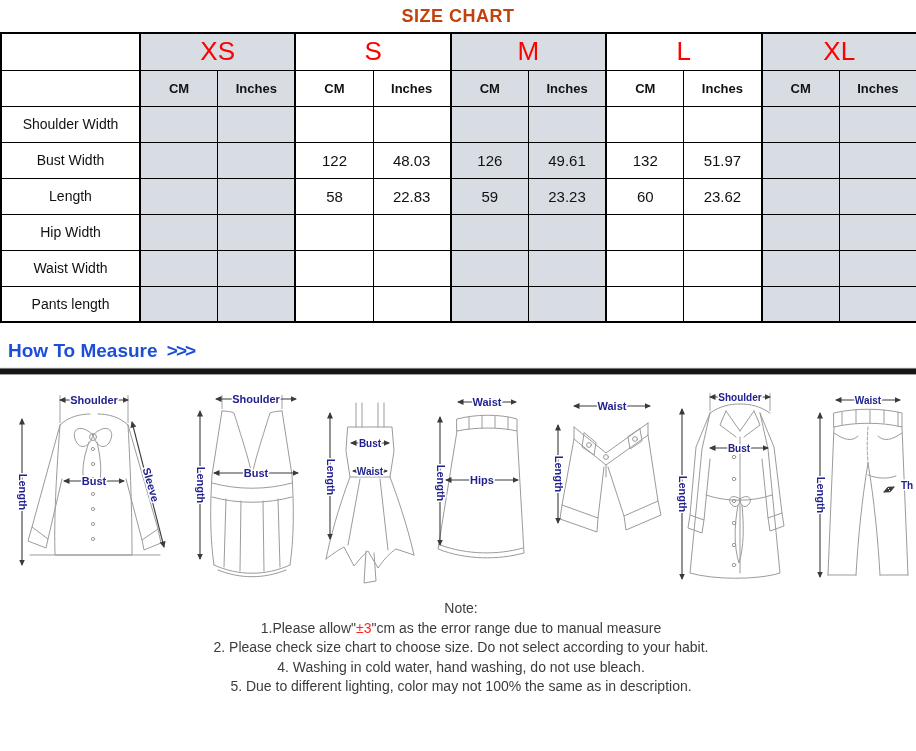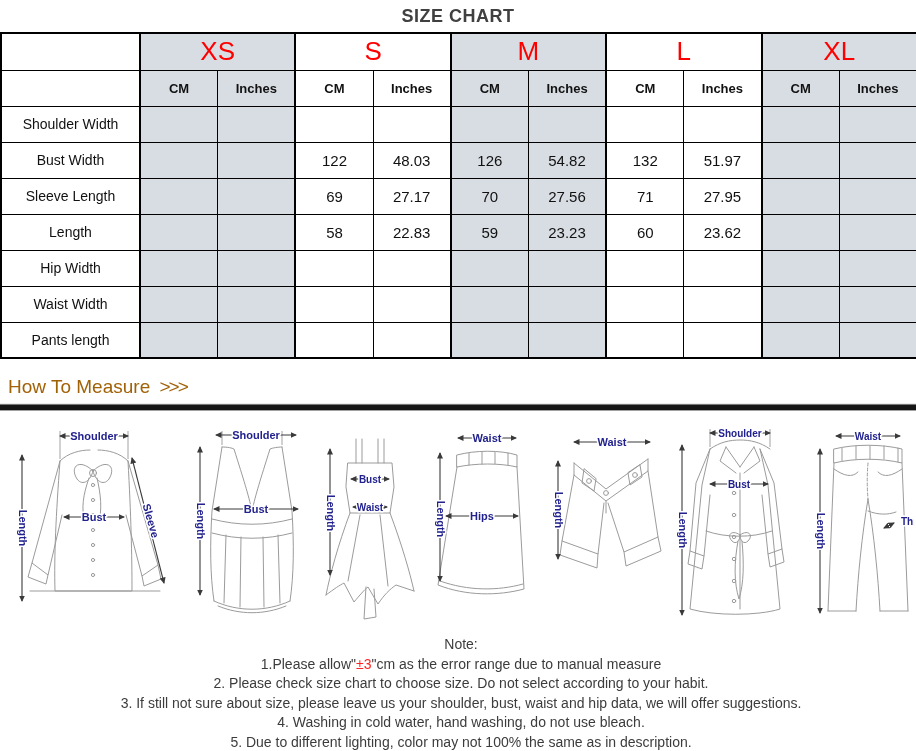--- a/index.html
+++ b/index.html
@@ -2,21 +2,21 @@
 <html><head>
 <meta charset="utf-8">
 <style>
   html,body{margin:0;padding:0;}
   body{
     width:916px;height:751px;overflow:hidden;background:#fff;
     font-family:"Liberation Sans",sans-serif;color:#000;
   }
   .title{
     text-align:center;font-size:18px;font-weight:bold;letter-spacing:.5px;
-    padding:6px 0 5px 0;color:#404040;
+    padding:6px 0 5px 0;color:#c2410c;
   }
   
   table.size-chart{
     border-collapse:collapse;width:916px;table-layout:fixed;
     border:2px solid #000;
   }
   table.size-chart th, table.size-chart td{
     border:1px solid #000;text-align:center;vertical-align:middle;
     padding:0;overflow:hidden;white-space:nowrap;
   }
@@ -24,21 +24,21 @@
   .g{background:#d8dde3;margin-top:20px;}
   tr.size-row{height:37px;}
   tr.size-row th.size{font-size:26px;font-weight:normal;color:#ff0000;}
   tr.unit-row{height:36px;}
   tr.unit-row th{font-size:13px;font-weight:bold;color:#111;}
   tbody tr{height:36px;}
   tbody td{font-size:15px;color:#111;}
   tbody td.rl{font-size:14px;margin-top:44px;}
   
   .measure-head{
-    margin:16px 0 4px 8px;font-size:19px;font-weight:normal;color:#a16207;
+    margin:16px 0 4px 8px;font-size:19px;font-weight:bold;color:#1d4ed8;
     height:24px;line-height:24px;
   }
   .measure-head .arrows{letter-spacing:-2px;margin-left:4px;}
   .rule{
     width:916px;height:8px;
     background:linear-gradient(to bottom,#ededed 0 1px,#777 1px 2px,#161616 2px 7px,#a0a0a0 7px 8px);
   }
   
   .diagrams{position:relative;height:204px;margin-top:10px;}
   .diagrams svg{position:absolute;top:0;}
@@ -120,36 +120,23 @@
       <td class="gs g"></td>
       <td class="g"></td>
     </tr>
     <tr>
       <td class="rl">Bust Width</td>
       <td class="gs g"></td>
       <td class="g"></td>
       <td class="gs">122</td>
       <td>48.03</td>
       <td class="gs g">126</td>
-      <td class="g">54.82</td>
+      <td class="g">49.61</td>
       <td class="gs">132</td>
       <td>51.97</td>
-      <td class="gs g"></td>
-      <td class="g"></td>
-    </tr>
-    <tr>
-      <td class="rl">Sleeve Length</td>
-      <td class="gs g"></td>
-      <td class="g"></td>
-      <td class="gs">69</td>
-      <td>27.17</td>
-      <td class="gs g">70</td>
-      <td class="g">27.56</td>
-      <td class="gs">71</td>
-      <td>27.95</td>
       <td class="gs g"></td>
       <td class="g"></td>
     </tr>
     <tr>
       <td class="rl">Length</td>
       <td class="gs g"></td>
       <td class="g"></td>
       <td class="gs">58</td>
       <td>22.83</td>
       <td class="gs g">59</td>
@@ -369,16 +356,15 @@
     <text class="lab" x="18" y="108" transform="rotate(90 18,108)">Length</text>
     <text class="lab sm" x="99" y="99" style="text-anchor:start">Thigh</text>
   </svg>
 
 </div>
 
 <div class="notes">
   <div>Note:</div>
   <div><span>1.Please allow"</span><span class="red">±3</span><span>"cm as the error range due to manual measure</span></div>
   <div>2. Please check size chart to choose size. Do not select according to your habit.</div>
-  <div>3. If still not sure about size, please leave us your shoulder, bust, waist and hip data, we will offer suggestions.</div>
   <div>4. Washing in cold water, hand washing, do not use bleach.</div>
   <div>5. Due to different lighting, color may not 100% the same as in description.</div>
 </div>
 
 </body></html>

